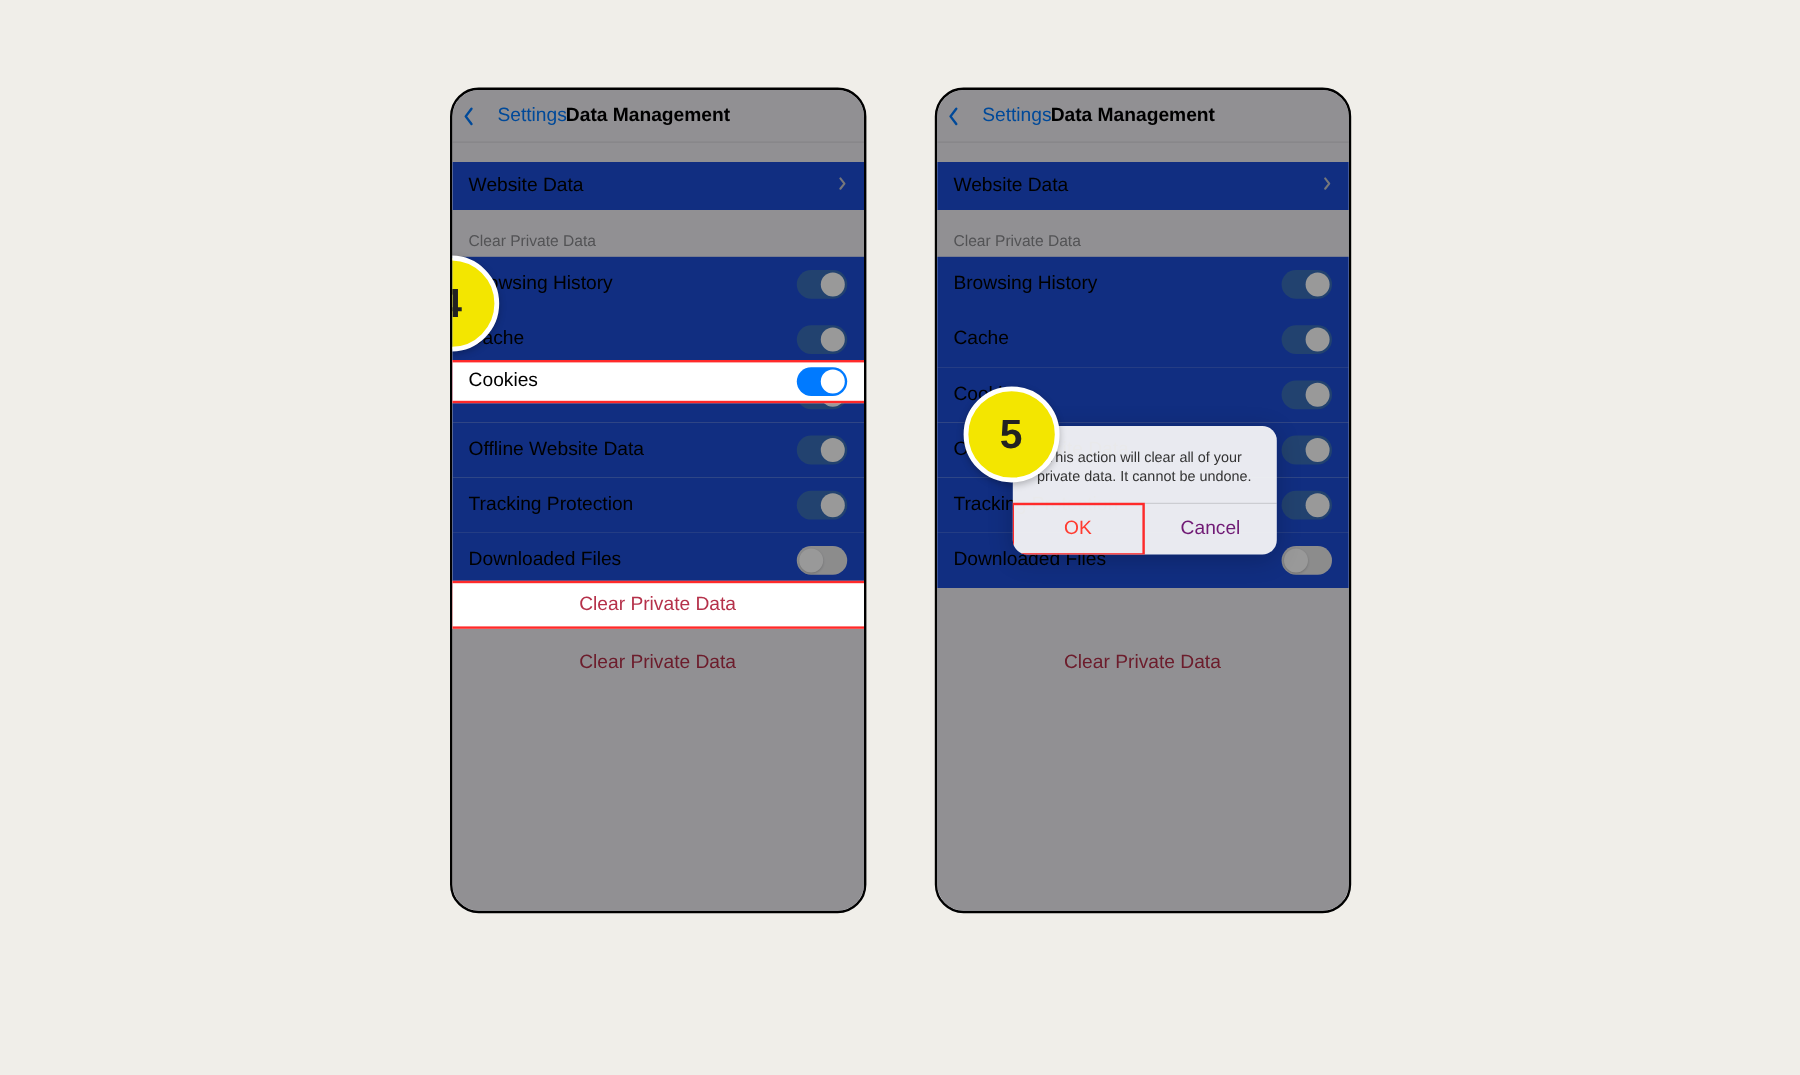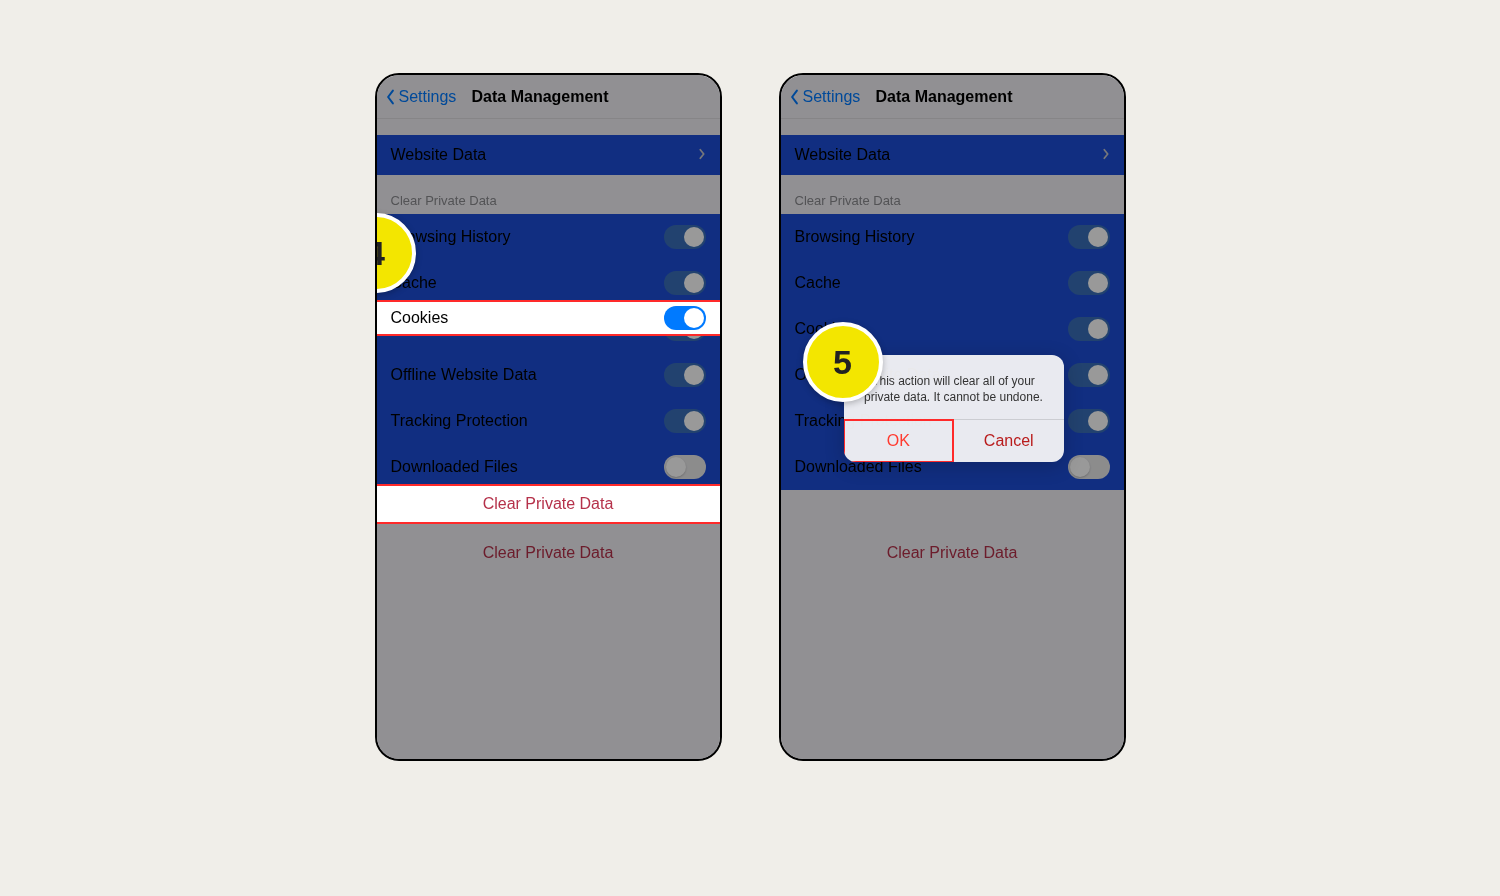--- a/index.html
+++ b/index.html
@@ -37,21 +37,21 @@
     align-items: center;
     padding: 0 8px;
     position: relative;
     border-bottom: 1px solid rgba(0,0,0,0.08);
   }
   .back-link {
     color: #007aff;
     font-size: 16px;
     display: flex;
     align-items: center;
-    gap: 2px;
+    gap: 18px;
   }
   .chevron-left {
     display: inline-block;
     width: 12px;
     height: 16px;
   }
   .nav-title {
     position: absolute;
     left: 0; right: 16px;
     text-align: center;
@@ -183,21 +183,21 @@
     line-height: 1.35;
   }
   .alert-buttons {
     display: flex;
     border-top: 1px solid rgba(0,0,0,0.12);
   }
   .alert-btn {
     flex: 1;
     padding: 12px 0;
     font-size: 16px;
-    color: #b91c1c;
+    color: #701a75;
   }
   .alert-btn.ok {
     color: #ff3b30;
     border-right: 1px solid rgba(0,0,0,0.12);
     position: relative;
   }
   .ok-hl {
     position: absolute;
     border: 2px solid #ff2a2a;
     inset: -1px;

